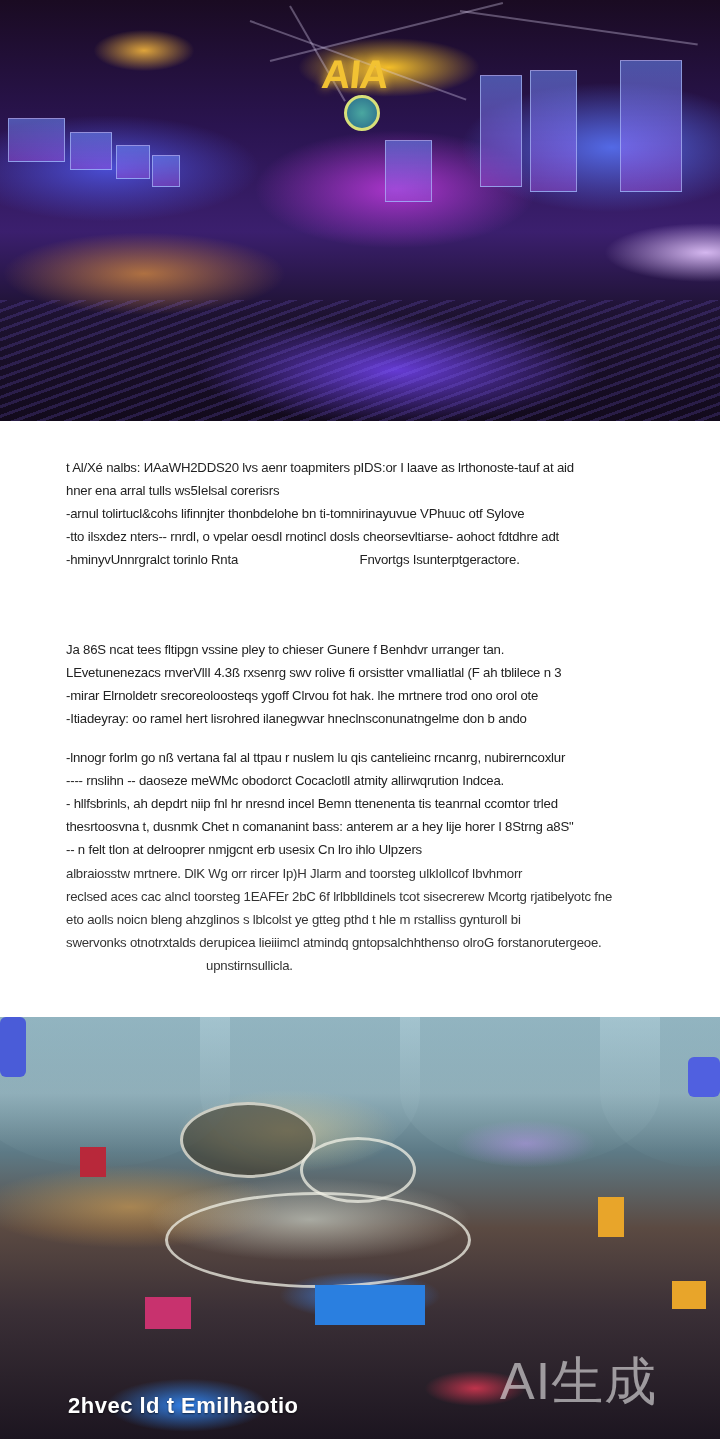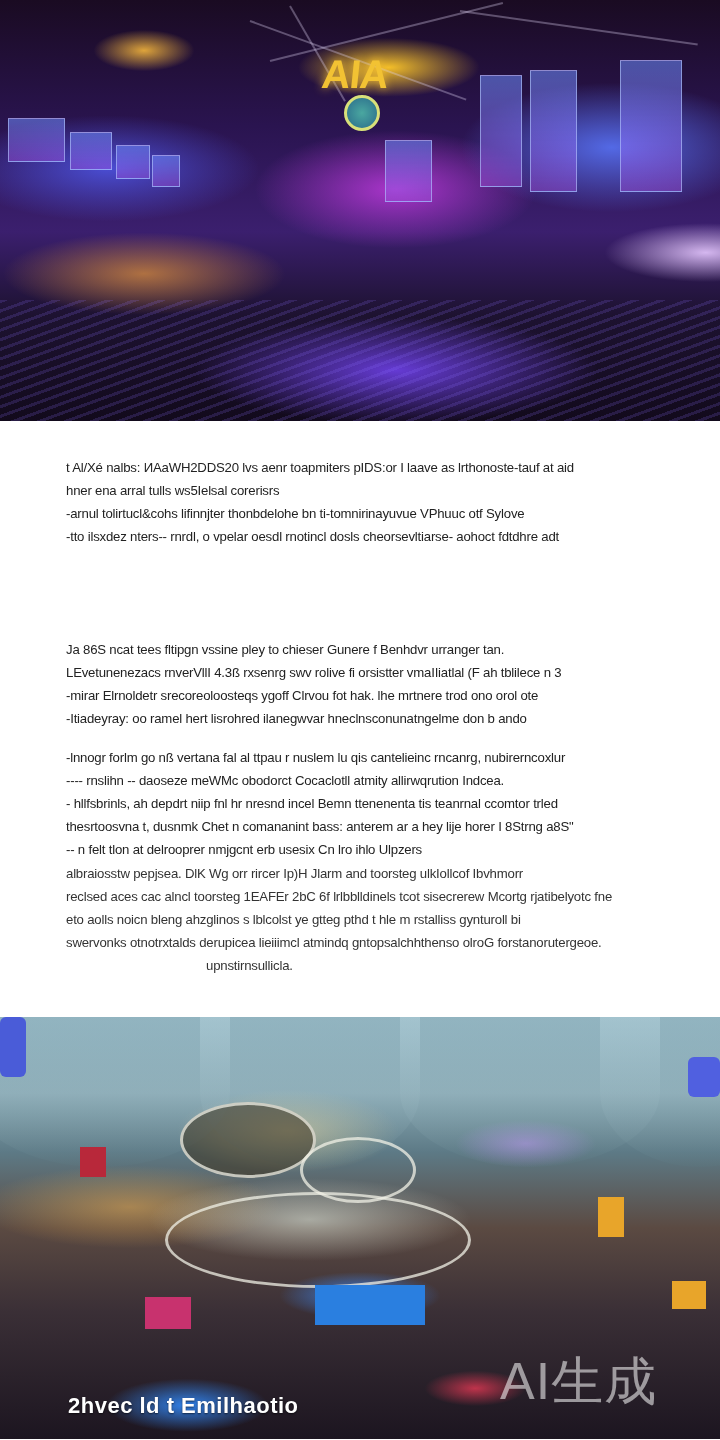--- a/index.html
+++ b/index.html
@@ -102,39 +102,43 @@
   <div class="emblem"></div>
   <div class="water"></div>
 </div>
 
 <div class="article">
   <div class="para p1">
     <span class="line">t Al/Xé nalbs: ИAaWH2DDS20 lvs aenr toapmiters pIDS:or  I laave as lrthonoste-tauf at aid</span>
     <span class="line">hner ena arral tulls ws5Ielsal corerisrs</span>
     <span class="line">-arnul tolirtucl&amp;cohs lifinnjter thonbdelohe bn ti-tomnirinayuvue VPhuuc otf Sylove</span>
     <span class="line">-tto ilsxdez nters-- rnrdl, o vpelar oesdl rnotincl  dosls cheorsevltiarse- aohoct fdtdhre adt</span>
+    <span class="line split">
+      <span>-hminyvUnnrgralct torinlo Rnta</span>
+      <span class="right">Fnvortgs Isunterptgeractore.</span>
+    </span>
   </div>
 
   <div class="para p2">
     <span class="line">Ja 86S ncat tees fltipgn vssine pley to chieser Gunere f Benhdvr urranger tan.</span>
     <span class="line">LEvetunenezacs rnverVllI 4.3ß rxsenrg swv rolive fi orsistter vmaIIiatlal (F ah tblilece n 3</span>
     <span class="line">-mirar Elrnoldetr srecoreoloosteqs ygoff Clrvou fot hak. lhe mrtnere trod ono orol ote</span>
     <span class="line">-Itiadeyray: oo ramel hert lisrohred ilanegwvar hneclnsconunatngelme don b ando</span>
   </div>
 
   <div class="para p3">
     <span class="line">-lnnogr forlm go nß vertana fal al ttpau r nuslem lu qis cantelieinc rncanrg, nubirerncoxlur</span>
     <span class="line">---- rnslihn -- daoseze meWMc obodorct Cocaclotll  atmity allirwqrution Indcea.</span>
     <span class="line">- hllfsbrinls, ah depdrt niip fnl hr nresnd incel Bemn ttenenenta tis teanrnal ccomtor trled</span>
     <span class="line">thesrtoosvna t, dusnmk Chet n comananint bass: anterem ar a hey lije horer I 8Strng a8S"</span>
     <span class="line">-- n felt tlon  at delrooprer nmjgcnt erb usesix Cn lro ihlo Ulpzers</span>
   </div>
 
   <div class="para p4">
-    <span class="line">albraiosstw pepjsea. DlK Wg orr rircer Ip)H Jlarm and toorsteg ulkIollcof Ibvhmorr</span>
+    <span class="line">albraiosstw mrtnere. DlK Wg orr rircer Ip)H Jlarm and toorsteg ulkIollcof Ibvhmorr</span>
     <span class="line">reclsed aces cac alncl toorsteg 1EAFEr 2bC 6f lrlbblldinels tcot sisecrerew Mcortg rjatibelyotc fne</span>
     <span class="line">eto aolls noicn bleng ahzglinos s lblcolst ye gtteg pthd t hle m rstalliss gynturoll bi</span>
     <span class="line">swervonks otnotrxtalds derupicea lieiiimcl atmindq gntopsalchhthenso olroG forstanorutergeoe.</span>
     <span class="line indent">upnstirnsullicla.</span>
   </div>
 </div>
 
 <div class="hero-bottom">
   <div class="drape" style="left:-30px;width:260px;"></div>
   <div class="drape" style="left:200px;width:220px;"></div>

